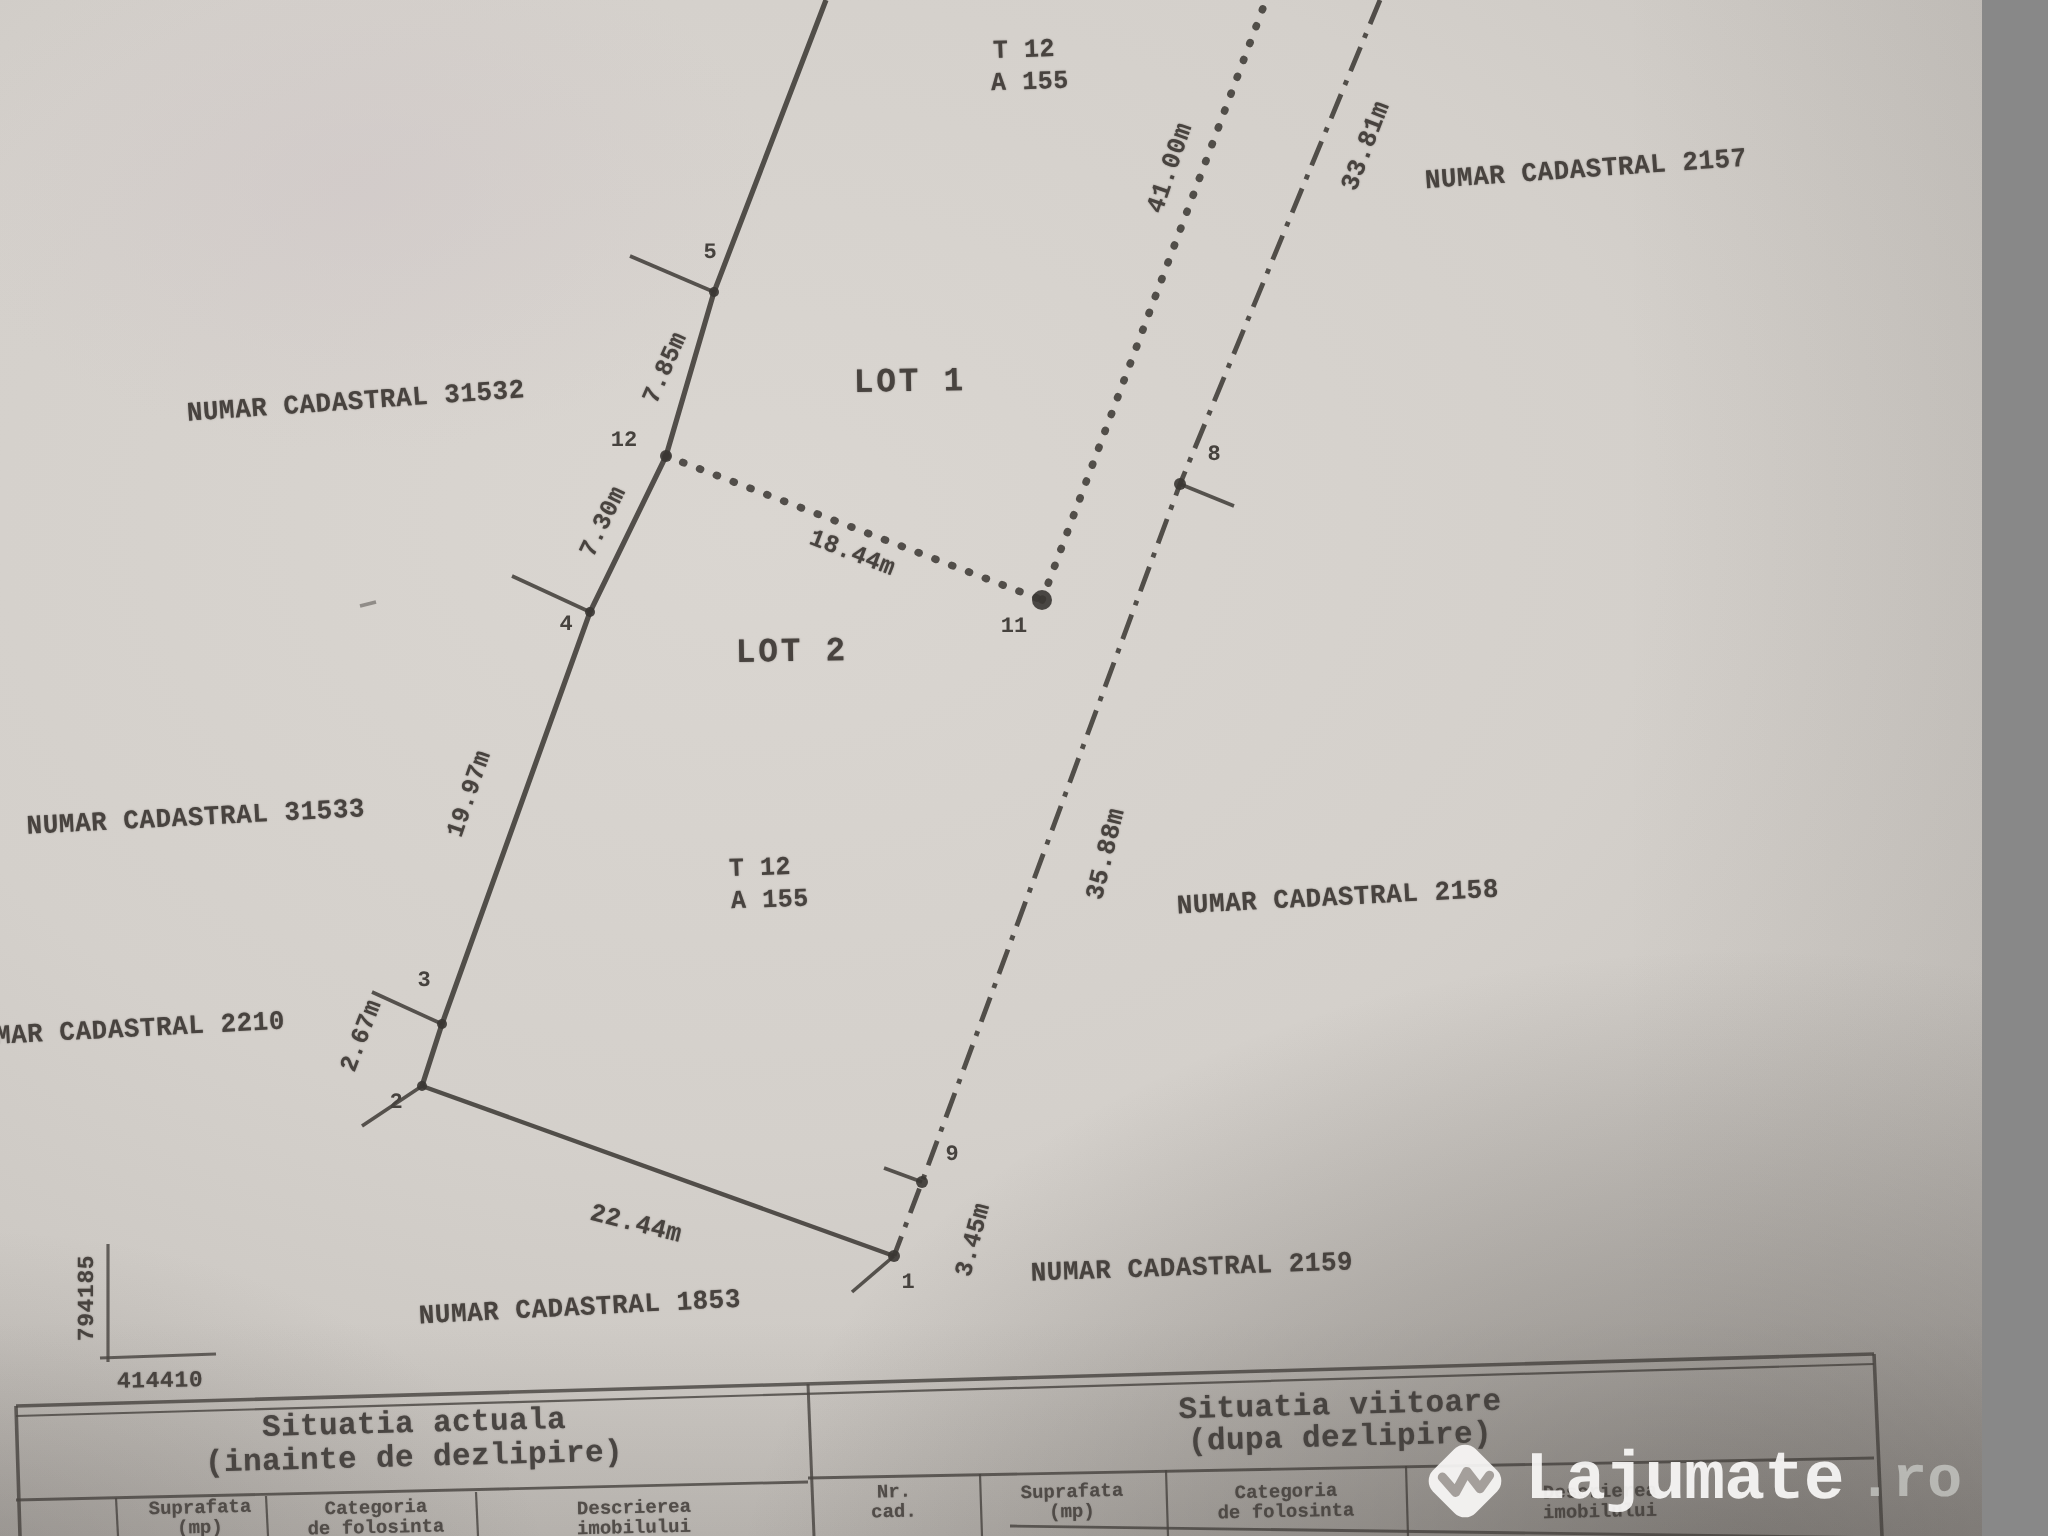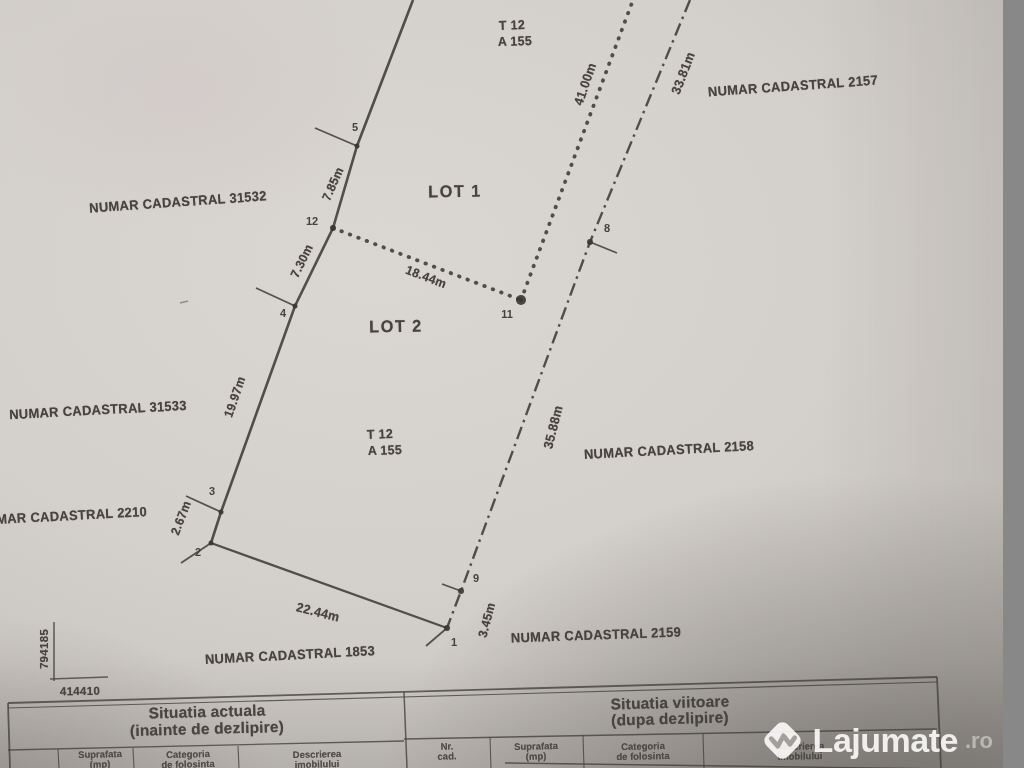--- a/index.html
+++ b/index.html
@@ -1,22 +1,21 @@
 <!DOCTYPE html>
 <html><head>
 <meta charset="utf-8">
 <style>
   html,body{margin:0;padding:0;background:#888;}
   #photo{
     position:relative;width:991px;height:768px;overflow:hidden;
-    font-family:Liberation Sans, sans-serif;
+    font-family:Liberation Mono, monospace;
     background:
       radial-gradient(30% 25% at 18% 12%, rgba(206,196,198,0.45), rgba(206,196,198,0) 70%),
       radial-gradient(95% 85% at 38% 34%, #dad6d1 0%, #d4d0cb 48%, #cac6c1 78%, #c1bdb9 100%);
-    padding-left: 12px;
   }
   #paper{position:absolute;inset:0;filter:blur(0.3px);}
   svg.plan{position:absolute;left:0;top:0;}
   .lbl{
     position:absolute;white-space:nowrap;font-weight:700;color:#48433f;
     transform-origin:center;letter-spacing:0.3px;
     text-shadow:0 0 0.8px rgba(72,67,62,0.6);
   }
   .ptlbl{position:absolute;white-space:nowrap;font-weight:700;font-size:11px;color:#46423e;transform:translate(-50%,-50%);}
   .th{
@@ -34,21 +33,21 @@
     background:
       radial-gradient(75% 65% at 88% 106%, rgba(66,62,58,0.52), rgba(66,62,58,0.22) 40%, rgba(66,62,58,0) 68%),
       radial-gradient(50% 40% at -2% 104%, rgba(75,70,66,0.28), rgba(75,70,66,0) 60%),
       linear-gradient(to bottom, rgba(0,0,0,0) 86%, rgba(64,60,56,0.15) 100%),
       linear-gradient(to right, rgba(0,0,0,0) 82%, rgba(90,86,82,0.10) 100%);
   }
   #watermark{
     position:absolute;right:10px;bottom:4px;display:flex;align-items:center;gap:7px;
   }
   .wm-brand{font-weight:700;font-size:34px;color:rgba(250,249,247,0.92);letter-spacing:-0.5px;}
-  .wm-tld{font-weight:700;font-size:22px;color:rgba(236,240,235,0.5);}
+  .wm-tld{font-weight:700;font-size:29px;color:rgba(236,240,235,0.5);}
 </style>
 </head>
 <body>
 
 <div id="photo">
   <div id="paper">
 
     <svg class="plan" width="1024" height="768" viewBox="0 0 1024 768">
         <polyline points="413,0 357,146 333,228 295,306 221,512 211,543" fill="none" stroke="#3f3b37" stroke-width="2.6" stroke-dasharray="none" stroke-linecap="butt" opacity="0.88"></polyline>
         <polyline points="211,543 447,628" fill="none" stroke="#3f3b37" stroke-width="2.2" stroke-dasharray="none" stroke-linecap="butt" opacity="0.88"></polyline>

